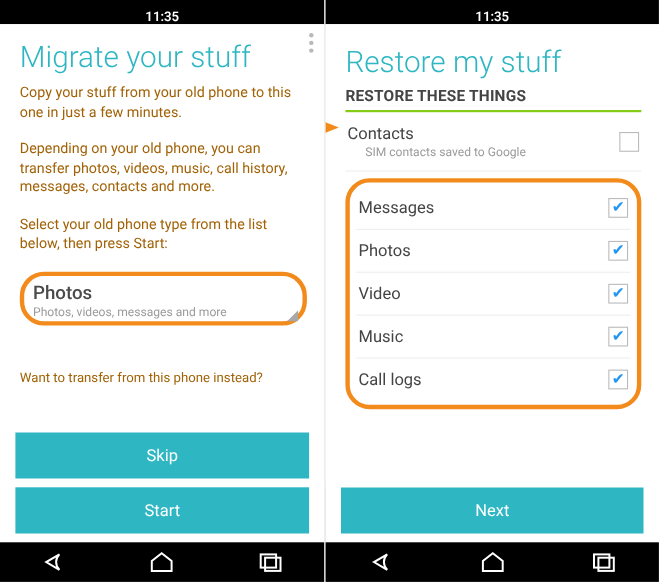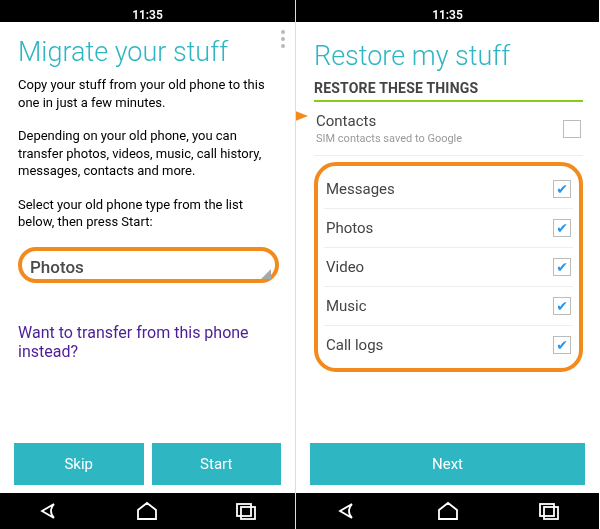--- a/index.html
+++ b/index.html
@@ -55,21 +55,21 @@
   .kebab span {
     width: 4px; height: 4px; background: #b9b9b9; border-radius: 50%;
   }
   h1.title {
     color: #2fb6c3;
     font-weight: 300;
     font-size: 27px;
     margin-bottom: 8px;
   }
   .subtitle, .para {
-    color: #000000;
+    color: #a16207;
     font-size: 13px;
     line-height: 1.35;
     margin-bottom: 16px;
   }
   .dropdown-wrap {
     border: 4px solid #f28a1c;
     border-radius: 22px;
     padding: 6px 8px 2px 8px;
     margin-bottom: 6px;
     position: relative;
@@ -85,30 +85,31 @@
   }
   .dd-corner {
     position: absolute;
     right: 4px;
     bottom: 0px;
     width: 0; height: 0;
     border-left: 10px solid transparent;
     border-bottom: 10px solid #a8a8a8;
   }
   .link {
-    color: #4c1d95;
-    font-size: 16px;
+    color: #a16207;
+    font-size: 12px;
     margin-top: 40px;
     margin-bottom: 10px;
     cursor: pointer;
   }
   .btnrow {
     display: flex;
     gap: 8px;
     padding: 0 14px 8px 14px;
+    flex-direction: column;
   }
   .btn {
     flex: 1;
     background: #2fb6c3;
     color: #fff;
     text-align: center;
     padding: 12px 0;
     font-size: 15px;
     cursor: pointer;
   }
@@ -125,21 +126,21 @@
   }
   .row {
     display: flex;
     justify-content: space-between;
     align-items: center;
     padding: 10px 2px;
     border-bottom: 1px solid #eee;
   }
   .row:last-child { border-bottom: none; text-align: center; }
   .row .lab { color: #444; font-size: 15px; }
-  .row .sub { color: #9a9a9a; font-size: 11px; margin-top: 2px;}
+  .row .sub { color: #9a9a9a; font-size: 11px; margin-top: 2px; margin-left: 16px;}
   .chk {
     width: 18px; height: 18px;
     border: 1px solid #bbb;
     display: flex; align-items: center; justify-content: center;
     font-size: 14px; line-height: 1;
     color: #2196f3;
     cursor: pointer;
   }
   .list-outline {
     border: 4px solid #f28a1c;
@@ -192,20 +193,21 @@
         <span></span>
         <span></span>
       </div>
     <h1 class="title">Migrate your stuff</h1>
     <p class="subtitle">Copy your stuff from your old phone to this one in just a few minutes.</p>
     <p class="para">Depending on your old phone, you can transfer photos, videos, music, call history, messages, contacts and more.</p>
     <p class="para">Select your old phone type from the list below, then press Start:</p>
 
     <div class="dropdown-wrap">
       <div class="dd-label">Photos</div>
+      <div class="dd-sublabel">Photos, videos, messages and more</div>
       <div class="dd-corner"></div>
     </div>
 
     <div class="link">Want to transfer from this phone instead?</div>
   </div>
 
   <div class="btnrow">
     <div class="btn">Skip</div>
     <div class="btn">Start</div>
   </div>

